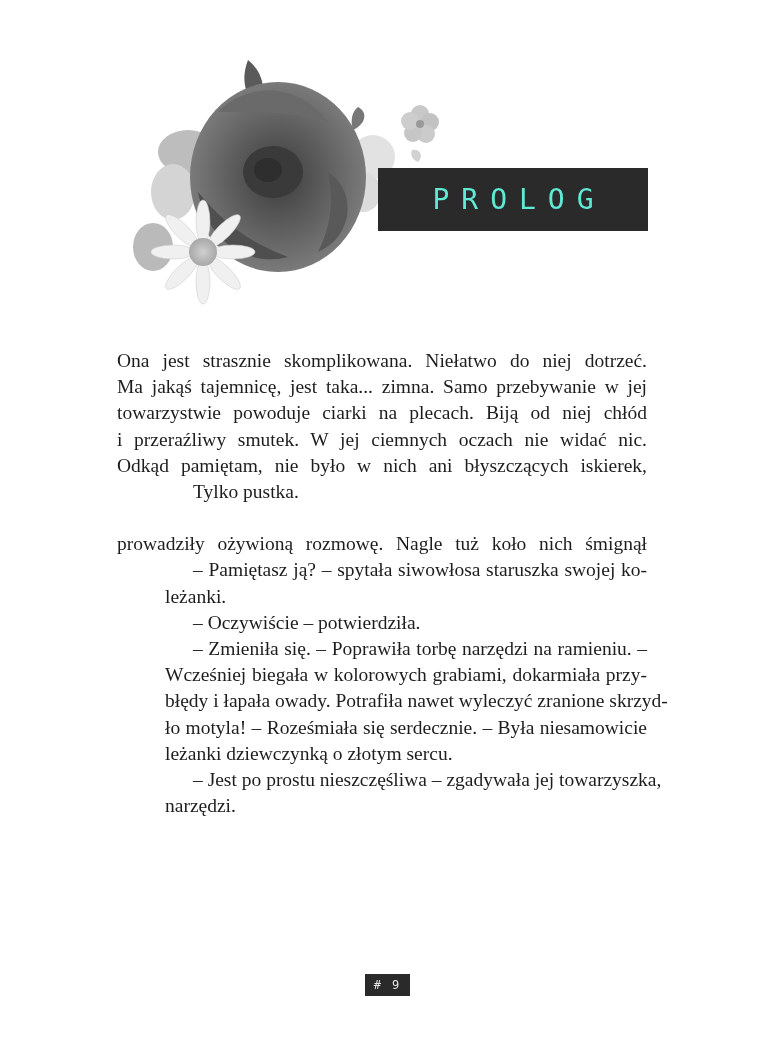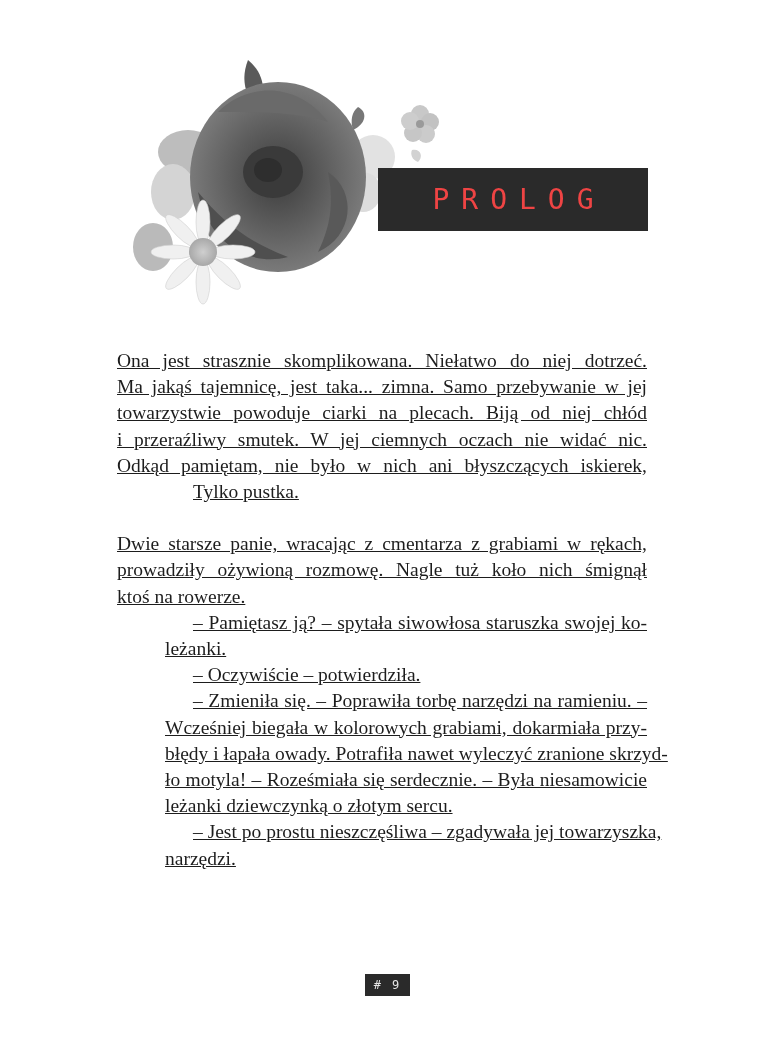--- a/index.html
+++ b/index.html
@@ -8,28 +8,28 @@
     font-family:"Liberation Serif", "DejaVu Serif", serif; color:#1d1d1d;
   }
   .floral {
     position:absolute; left:128px; top:52px; width:330px; height:255px;
   }
   .title-bar {
     position:absolute; left:378px; top:168px; width:270px; height:63px;
     background:#2a2a2a; display:flex; align-items:center; justify-content:center;
   }
   .title-text {
-    color:#ef4444; font-family:"DejaVu Sans Mono", "Liberation Mono", monospace;
+    color:#5eead4; font-family:"DejaVu Sans Mono", "Liberation Mono", monospace;
     font-size:28px; letter-spacing:12px; padding-left:12px; font-weight:normal;
   }
   .body-text {
     position:absolute; left:117px; top:348px; width:530px;
     font-size:19.5px; line-height:26.2px; text-align:justify;
   }
-  .p { margin:0;text-decoration:underline; }
+  .p { margin:0; }
   .p.indent { text-indent:28px;margin-left:48px; }
   .gap { height:26px; }
   .line { display:block; text-align:justify; text-align-last:justify; white-space:nowrap; }
   .line.last { text-align-last:left; }
   .page-num {
     position:absolute; left:365px; top:974px; width:45px; height:22px; background:#2a2a2a;
     color:#e6e6e6; font-family:"DejaVu Sans Mono", monospace; font-size:12px;
     display:flex; align-items:center; justify-content:center; letter-spacing:2px;
   }
 </style>
@@ -102,23 +102,21 @@
       <span class="line">Ma jakąś tajemnicę, jest taka... zimna. Samo przebywanie w jej</span>
       <span class="line">towarzystwie powoduje ciarki na plecach. Biją od niej chłód</span>
       <span class="line">i przeraźliwy smutek. W jej ciemnych oczach nie widać nic.</span>
       <span class="line">Odkąd pamiętam, nie było w nich ani błyszczących iskierek,</span>
     </div>
     <div class="p indent" style="text-indent: 0px;">
       <span class="line last" style="padding-left: 28px;">Tylko pustka.</span>
     </div>
     <div class="gap"></div>
     <div class="p">
-      <span class="line">Dwie starsze panie, wracając z cmentarza z grabiami w rękach,</span>
       <span class="line">prowadziły ożywioną rozmowę. Nagle tuż koło nich śmignął</span>
-      <span class="line last">ktoś na rowerze.</span>
     </div>
     <div class="p indent" style="text-indent: 0px;">
       <span class="line" style="padding-left: 28px;">– Pamiętasz ją? – spytała siwowłosa staruszka swojej ko-</span>
       <span class="line last">leżanki.</span>
     </div>
     <div class="p indent" style="text-indent: 0px;">
       <span class="line last" style="padding-left: 28px;">– Oczywiście – potwierdziła.</span>
     </div>
     <div class="p indent" style="text-indent: 0px;">
       <span class="line" style="padding-left: 28px;">– Zmieniła się. – Poprawiła torbę narzędzi na ramieniu. –</span>

